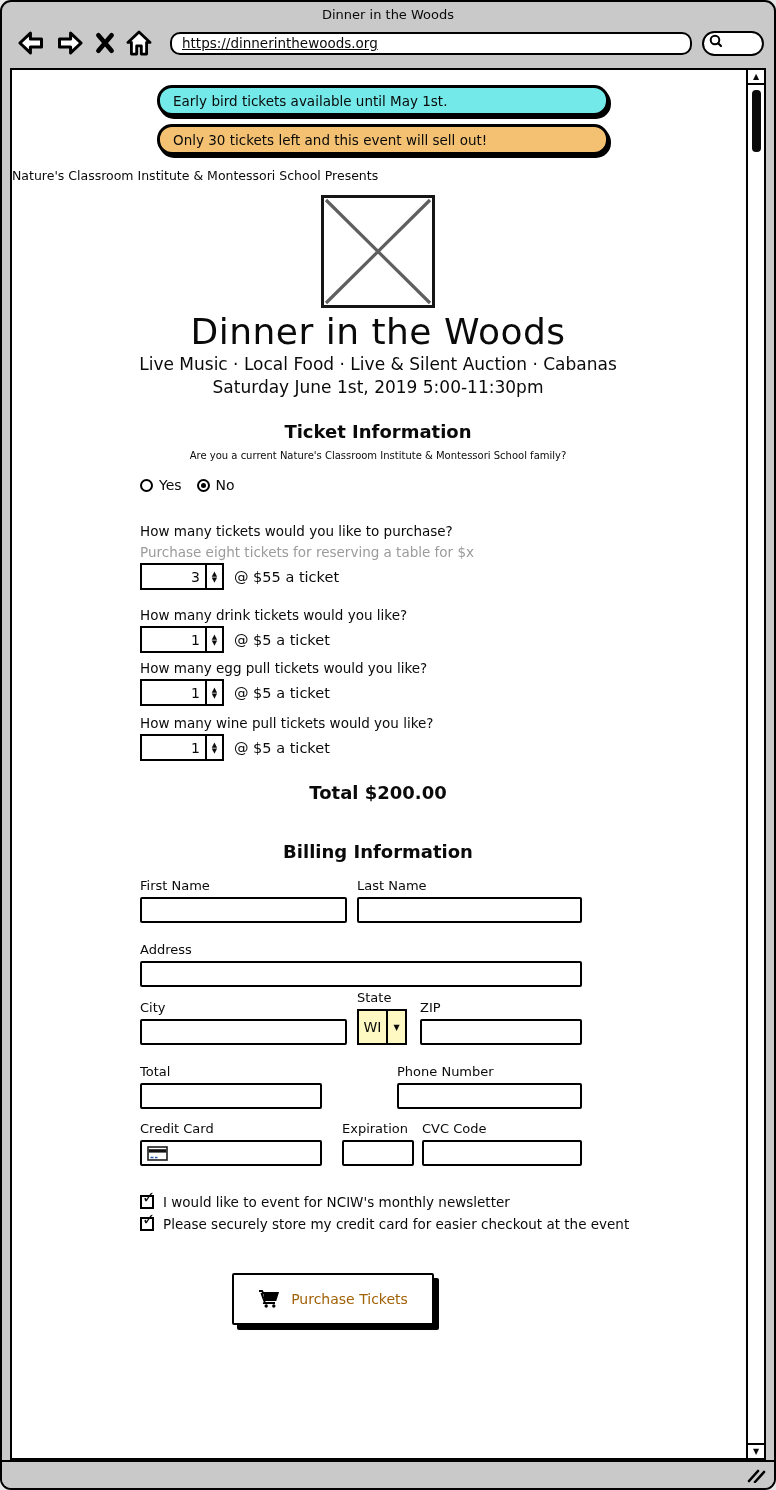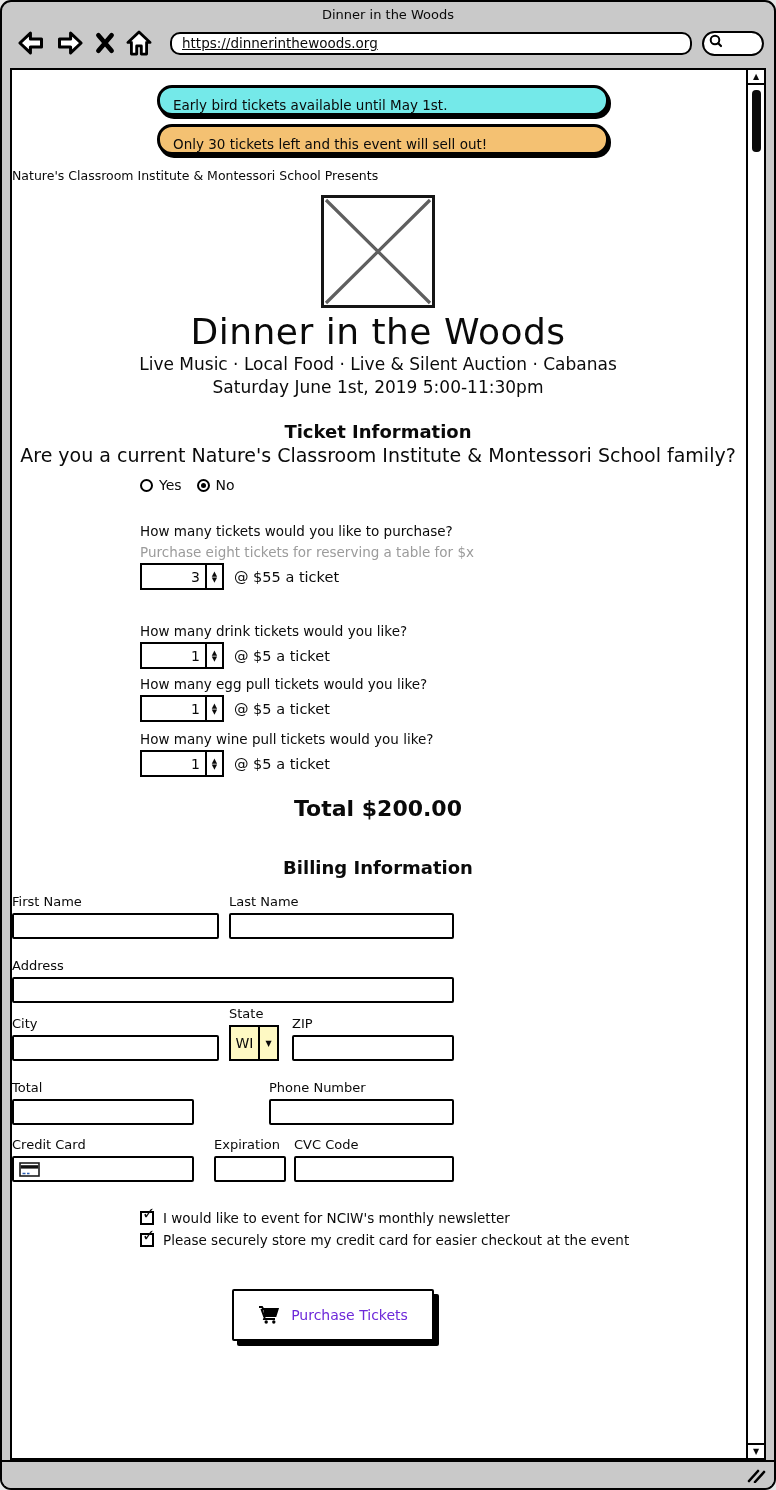--- a/index.html
+++ b/index.html
@@ -21,65 +21,65 @@
   .scrollbar{position:absolute;top:0;right:0;bottom:0;width:18px;border-left:2px solid #000;background:#fff;}
   .sb-btn{height:15px;display:flex;align-items:center;justify-content:center;font-size:8px;line-height:8px;cursor:pointer;}
   .sb-btn.top{border-bottom:2px solid #000;}
   .sb-btn.bottom{position:absolute;bottom:0;left:0;right:0;border-top:2px solid #000;background:#fff;}
   .sb-thumb{width:9px;height:62px;background:#0a0a0a;border-radius:4px;margin:5px auto 0;cursor:grab;}
   .content{position:absolute;top:0;left:0;right:20px;bottom:0;overflow:hidden;}
 
   .statusbar{position:absolute;left:0;right:0;bottom:0;height:28px;border-top:2px solid #000;background:#c9c9c9;display:flex;align-items:center;justify-content:flex-end;padding-right:7px;}
 
   
-  .alert{width:452px;height:31px;margin:8px 0 7px 145px;border:3px solid #000;border-radius:15px;display:flex;align-items:flex-end;padding:0 13px;font-size:13.5px;box-shadow:2px 3px 0 #000;}
+  .alert{width:452px;height:31px;margin:8px 0 7px 145px;border:3px solid #000;border-radius:15px;display:flex;align-items:center;padding:0 13px;font-size:13.5px;box-shadow:2px 3px 0 #000;}
   .alert.first{margin-top:15px;}
 
   
   .presenter{text-align:left;font-size:12.5px;line-height:16px;margin-top:13px;}
   .imgbox{width:114px;height:113px;border:3px solid #151515;margin:11px auto 0;position:relative;background:#fff;}
   .h1{font-size:36px;line-height:44px;text-align:center;margin-top:2px;letter-spacing:0.5px;}
   .tagline{font-size:17px;line-height:21px;text-align:center;}
   .date{font-size:17px;line-height:21px;text-align:center;margin-top:2px;}
   .h2{font-size:18px;line-height:23px;text-align:center;font-weight:600;margin-top:22px;}
-  .familyq{font-size:19px;line-height:17px;text-align:center;margin-top:4px;}
+  .familyq{font-size:10px;line-height:17px;text-align:center;margin-top:4px;}
 
   
   .radiorow{margin:13px 0 0 128px;display:flex;gap:15px;font-size:14px;align-items:center;}
   .radio{display:flex;align-items:center;gap:6px;cursor:pointer;}
   .rdot{width:13px;height:13px;border:2px solid #000;border-radius:50%;position:relative;flex:none;}
   .radio[data-state="true"] .rdot::after{content:"";position:absolute;inset:2px;background:#000;border-radius:50%;}
 
   .formcol{margin-left:128px;width:452px;}
   .q{font-size:13.5px;line-height:16px;}
   .hint{font-size:13.5px;line-height:16px;color:#9b9b9b;margin-top:5px;}
   .numrow{display:flex;align-items:center;gap:10px;margin-top:3px;}
   .numinput{display:flex;height:27px;width:84px;border:2.5px solid #000;background:#fff;}
   .numval{flex:1;display:flex;align-items:center;justify-content:flex-end;padding-right:5px;font-size:14px;}
   .stepper{width:17px;border-left:2.5px solid #000;display:flex;flex-direction:column;align-items:center;justify-content:center;font-size:7px;line-height:6px;cursor:pointer;}
   .price{font-size:14.5px;}
 
   .moneyinput{margin-top:8px;width:164px;height:27px;border:3px solid #000;border-radius:3px;display:flex;align-items:center;padding:0 7px;gap:8px;background:#fff;}
   .cur{font-weight:bold;font-size:15px;}
   .amount{font-size:13.5px;}
-  .total{font-size:22px;line-height:26px;text-align:center;margin-top:19px;font-weight:600;}
-
-  .frow{display:flex;align-items:flex-end;}
+  .total{font-size:18px;line-height:26px;text-align:center;margin-top:19px;font-weight:600;}
+
+  .frow{display:flex;margin-left:128px;align-items:flex-end;}
   .fgroup{display:flex;flex-direction:column;}
   .flabel{font-size:13px;line-height:16px;margin-bottom:3px;}
   .finput{height:26px;border:2.5px solid #000;border-radius:2px;background:#fff;display:flex;align-items:center;padding:0 5px;font-size:13px;}
   .stateselect{width:50px;height:36px;border:2.5px solid #000;background:#fef9c3;display:flex;justify-content:flex-end;}
   .stateval{flex:1;display:flex;align-items:center;justify-content:center;font-size:14px;border-right:2.5px solid #000;}
   .ddbtn{width:17px;display:flex;align-items:center;justify-content:center;font-size:8px;cursor:pointer;}
 
   .cbrow{display:flex;align-items:center;gap:9px;margin-left:128px;font-size:13.5px;line-height:18px;}
   .cbbox{width:14px;height:14px;border:2px solid #000;position:relative;flex:none;background:#fff;cursor:pointer;}
   .cbbox .mark{position:absolute;left:0;top:-8px;font-size:16px;font-weight:bold;}
 
-  .purchase{display:flex;align-items:center;justify-content:center;gap:9px;margin:40px 0 0 220px;width:202px;height:52px;background:#fff;border:2.5px solid #000;border-radius:2px;box-shadow:5px 5px 0 #000;font-size:14px;font-family:inherit;color:#6d28d9;cursor:pointer;}
+  .purchase{display:flex;align-items:center;justify-content:center;gap:9px;margin:40px 0 0 220px;width:202px;height:52px;background:#fff;border:2.5px solid #000;border-radius:2px;box-shadow:5px 5px 0 #000;font-size:14px;font-family:inherit;color:#a16207;cursor:pointer;}
 </style>
 </head>
 <body>
 
 <div class="browser">
 
   <div class="titlebar">
     <span>Dinner in the Woods</span>
   </div>
 
@@ -163,21 +163,21 @@
               <span class="numval">3</span>
               <span class="stepper">
                 <span>▲</span>
                 <span>▼</span>
               </span>
             </div>
             <span class="price">@ $55 a ticket</span>
           </div>
         </div>
 
-        <div style="margin-top:33px">
+        <div style="margin-top:17px">
           <div class="q">How many drink tickets would you like?</div>
           <div class="numrow">
             <div class="numinput">
               <span class="numval">1</span>
               <span class="stepper">
                 <span>▲</span>
                 <span>▼</span>
               </span>
             </div>
             <span class="price">@ $5 a ticket</span>

